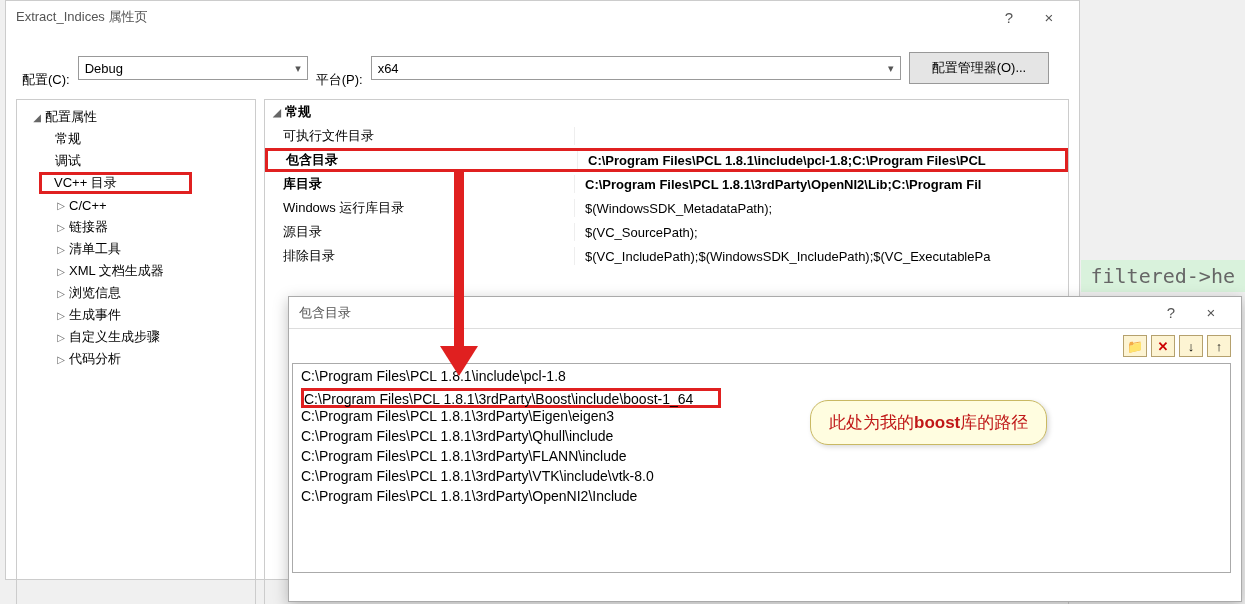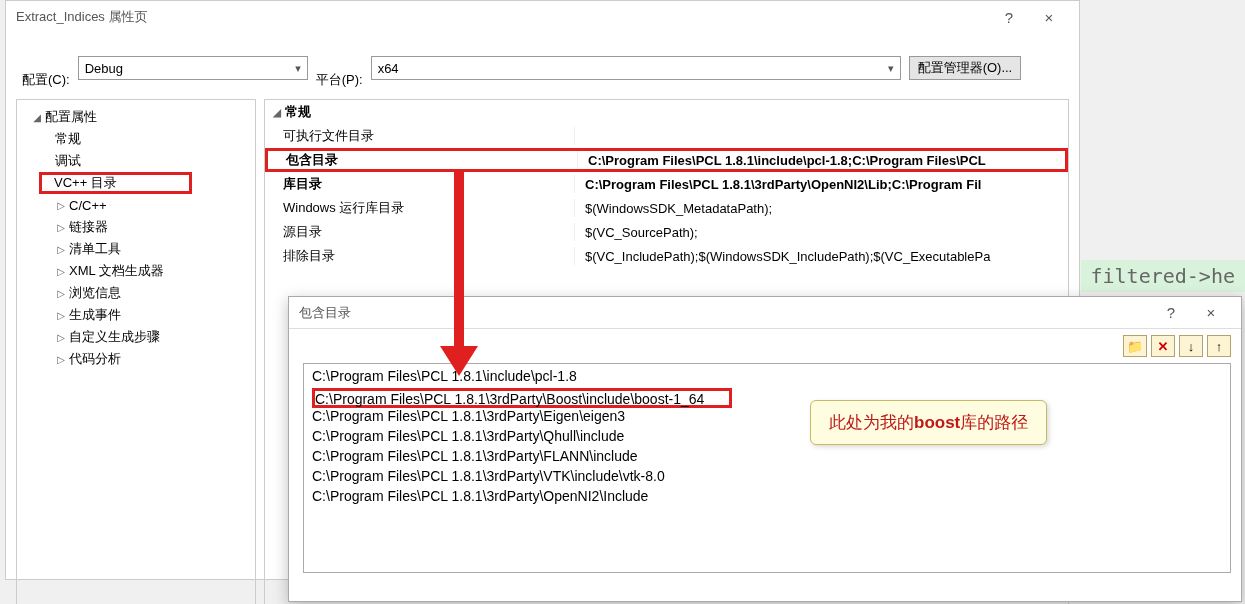--- a/index.html
+++ b/index.html
@@ -42,21 +42,21 @@
       display: inline-flex; align-items: center;
       position: relative;
     }
     .combo::after {
       content: "▾"; position: absolute; right: 6px; color: #555; font-size: 11px;
     }
     .combo.debug { width: 230px; }
     .combo.platform { width: 530px; }
     .btn {
       border: 1px solid #999; background: #e5e5e5;
-      height: 24px; padding: 0 8px;
+      height: 32px; padding: 0 22px;
       display: inline-flex; align-items: center;
     }
     .body-area {
       display: flex; height: calc(100% - 72px);
       padding: 0 10px;
     }
     .tree-pane {
       width: 240px; border: 1px solid #ccc;
       padding: 6px 4px; font-size: 13px;
       overflow: auto;
@@ -92,21 +92,21 @@
       width: 954px; height: 306px;
       background: #fff;
       border: 1px solid #aaa;
       box-shadow: 0 4px 14px rgba(0,0,0,0.25);
     }
     .popup .title-bar { border-bottom: 1px solid #ddd; }
     .popup-toolbar { display: flex; justify-content: flex-end; padding: 6px 10px 2px 10px; gap: 4px; }
     .tbtn { width: 24px; height: 22px; border: 1px solid #b5a16e; background: #fdf4d3; display: inline-flex; align-items: center; justify-content: center; font-size: 13px; }
     .tbtn.del { color: #c00; font-weight: bold; }
     .popup-list {
-      margin: 4px 10px 10px 14px;
+      margin: 4px 10px 10px 3px;
       border: 1px solid #aaa; height: 210px;
       padding: 4px 8px; font-size: 14px;
       position: relative;
       background: #fff;
     }
     .popup-list .line { height: 20px; }
     .popup-list .markline { border: 3px solid #e02020; width: 420px; }
     
     .arrow-ann {
       position: absolute; left: 440px; top: 170px;
@@ -118,21 +118,21 @@
       position: absolute; left: 0; top: 176px;
       width: 0; height: 0;
       border-left: 19px solid transparent;
       border-right: 19px solid transparent;
       border-top: 30px solid #e02020;
     }
     
     .callout {
       position: absolute; left: 810px; top: 400px;
       background: #fffde0; border: 1px solid #c9b963;
-      border-radius: 6px; padding: 10px 18px;
+      border-radius: 18px; padding: 10px 18px;
       font-size: 17px; color: #c01818;
       box-shadow: 2px 2px 5px rgba(0,0,0,0.15);
       z-index: 60;
     }
     .callout b { font-weight: bold; }
   </style>
 </head>
 <body>
 
 <div class="bg-code">filtered-&gt;he</div>

